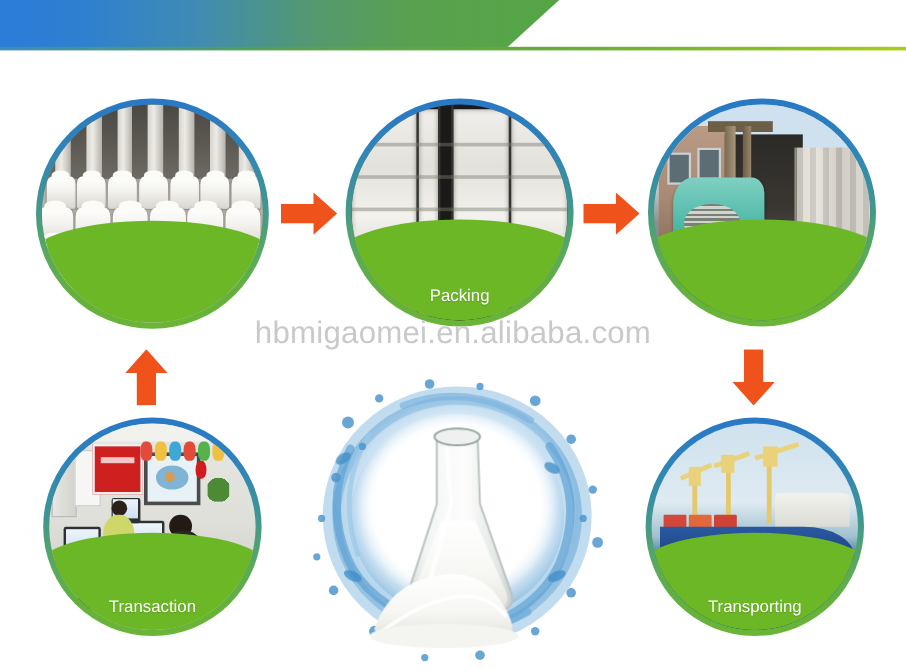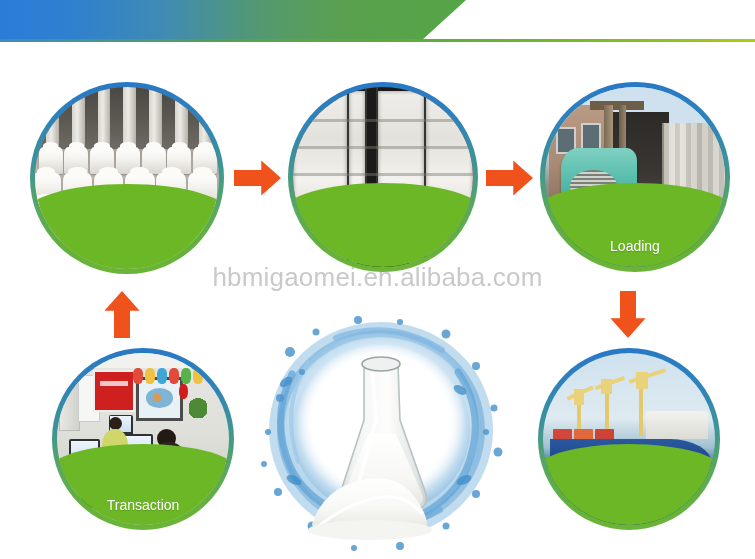--- a/index.html
+++ b/index.html
@@ -244,20 +244,21 @@
     <div class="seam" style="left:30%;"></div>
     <div class="seam" style="left:40%;"></div>
     <div class="seam" style="left:46%;"></div>
     <div class="seam" style="left:73%;"></div>
     <div class="band" style="top:18%;"></div>
     <div class="band" style="top:33%;"></div>
     <div class="band" style="top:48%;"></div>
     <div class="band" style="top:63%;"></div>
     <div class="band" style="top:78%;"></div>
     <div class="label-band"></div>
+    <div class="label-text">Packing</div>
   </div>
 </div>
 
 <div class="arrow-right" style="left:486px;top:158px;"></div>
 
 <div class="ring node" style="left:540px;top:82px;width:190px;height:190px;">
   <div class="photo p-loading">
     <div class="sky"></div>
     <div class="wall"></div>
     <div class="win" style="left:6%;top:22%;width:9%;height:13%;"></div>
@@ -268,31 +269,30 @@
     <div class="canopy"></div>
     <div class="mast"></div>
     <div class="mast2"></div>
     <div class="fork"></div>
     <div class="grille"></div>
     <div class="tyre" style="left:14%;top:66%;width:13%;height:15%;"></div>
     <div class="tyre" style="left:40%;top:64%;width:13%;height:16%;"></div>
     <div class="ramp"></div>
     <div class="rampedge"></div>
     <div class="label-band"></div>
-    <div class="label-text">Loading</div>
   </div>
 </div>
 
 <div class="arrow-down" style="left:608px;top:291px;"></div>
 
 <div class="arrow-up" style="left:102px;top:291px;"></div>
 
 <div id="watermark">hbmigaomei.en.alibaba.com</div>
 
-<div class="ring node" style="left:52px;top:348px;width:182px;height:182px;">
+<div class="ring node" style="left:36px;top:348px;width:182px;height:182px;">
   <div class="photo p-transaction">
     <div class="ceil"></div>
     <div class="cabinet"></div>
     <div class="whiteboard"></div>
     <div class="redboard"></div>
     <div class="map"></div>
     <div class="deco" style="left:44%;width:6%;background:#e24a3a;"></div>
     <div class="deco" style="left:51%;width:6%;background:#f0c040;"></div>
     <div class="deco" style="left:58%;width:6%;background:#3fa7d6;"></div>
     <div class="deco" style="left:65%;width:6%;background:#e24a3a;"></div>
@@ -348,20 +348,21 @@
     <div class="cont" style="left:6%;top:52%;width:11%;height:7%;background:#e0agged;background:#e07a3c;"></div>
     <div class="cont" style="left:18%;top:52%;width:11%;height:7%;background:#2f6e52;"></div>
     <div class="cont" style="left:30%;top:52%;width:11%;height:7%;background:#d4574a;"></div>
     <div class="cont" style="left:6%;top:60%;width:11%;height:7%;background:#c9403a;"></div>
     <div class="cont" style="left:18%;top:60%;width:11%;height:7%;background:#d9683c;"></div>
     <div class="cont" style="left:30%;top:60%;width:11%;height:7%;background:#c23f34;"></div>
 
     <div class="hullblue"></div>
     <div class="hullred"></div>
     <div class="label-band"></div>
+    <div class="label-text">Transporting</div>
   </div>
 </div>
 
 <div id="splash">
   <svg viewBox="0 0 262 247" width="262" height="247" xmlns="http://www.w3.org/2000/svg">
     <defs>
       <radialGradient id="ringg" cx="50%" cy="46%" r="52%">
         <stop offset="62%" stop-color="#ffffff" stop-opacity="0"></stop>
         <stop offset="78%" stop-color="#bcd9ee" stop-opacity=".85"></stop>
         <stop offset="92%" stop-color="#7db4dc" stop-opacity=".9"></stop>

